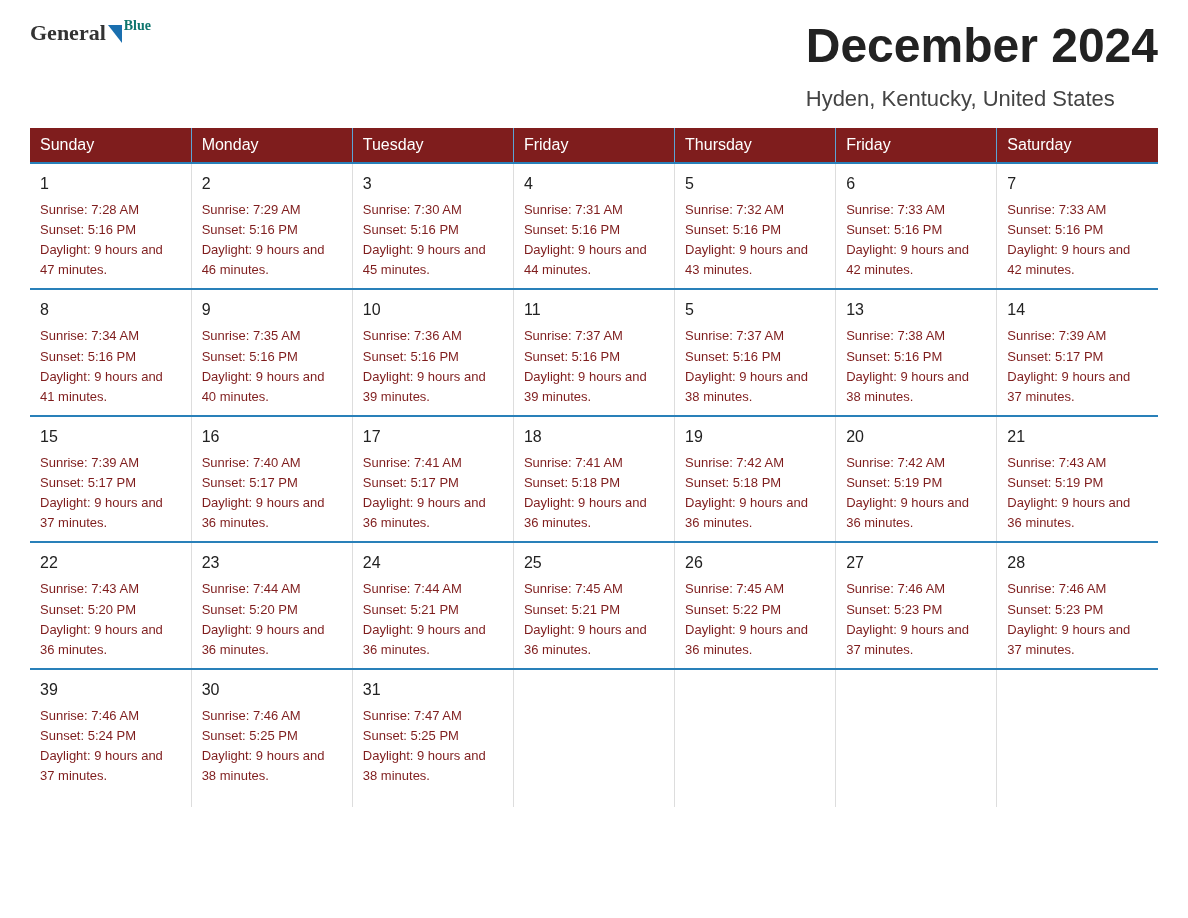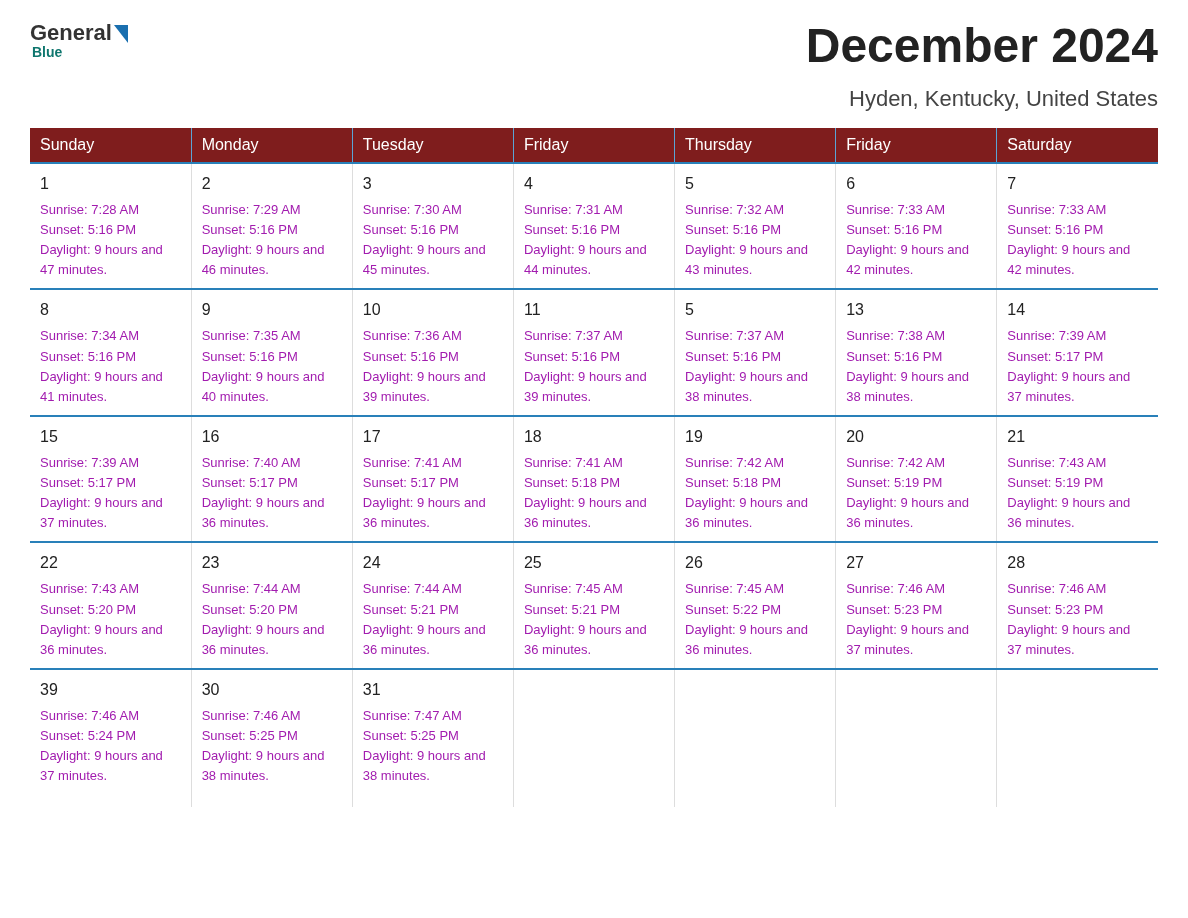--- a/index.html
+++ b/index.html
@@ -12,22 +12,23 @@
       padding: 20px 30px;
     }
     .header {
       display: flex;
       align-items: flex-start;
       justify-content: space-between;
       margin-bottom: 16px;
     }
     .logo {
       display: flex;
-      flex-direction: column;
+      flex-direction: row;
       align-items: flex-start;
+      font-family: Liberation Serif, serif;
     }
     .logo-top {
       display: flex;
       align-items: center;
       font-size: 22px;
       font-weight: bold;
       color: #333;
     }
     .logo-general { color: #333; }
     .logo-arrow {
@@ -41,21 +42,20 @@
     }
     .logo-blue {
       color: #0f766e;
       font-size: 14px;
       font-weight: bold;
       margin-top: -2px;
       padding-left: 2px;
       text-align: center;
     }
     .title-section {
-      text-align: right;
     }
     .month-title {
       font-size: 48px;
       font-weight: bold;
       color: #222;
       line-height: 1.1;
     }
     .location-title {
       font-size: 22px;
       color: #444;
@@ -91,21 +91,21 @@
     }
     tbody td:last-child { border-right: none; }
     .day-num {
       font-size: 16px;
       font-weight: normal;
       display: block;
       margin-bottom: 4px;
     }
     .day-info {
       font-size: 13px;
-      color: #a21caf;
+      color: #7f1d1d;
       line-height: 1.55;
     }
     tbody tr:last-child td {
       padding-bottom: 20px;
     }
   </style>
 </head>
 <body>
 
 <div class="header">

